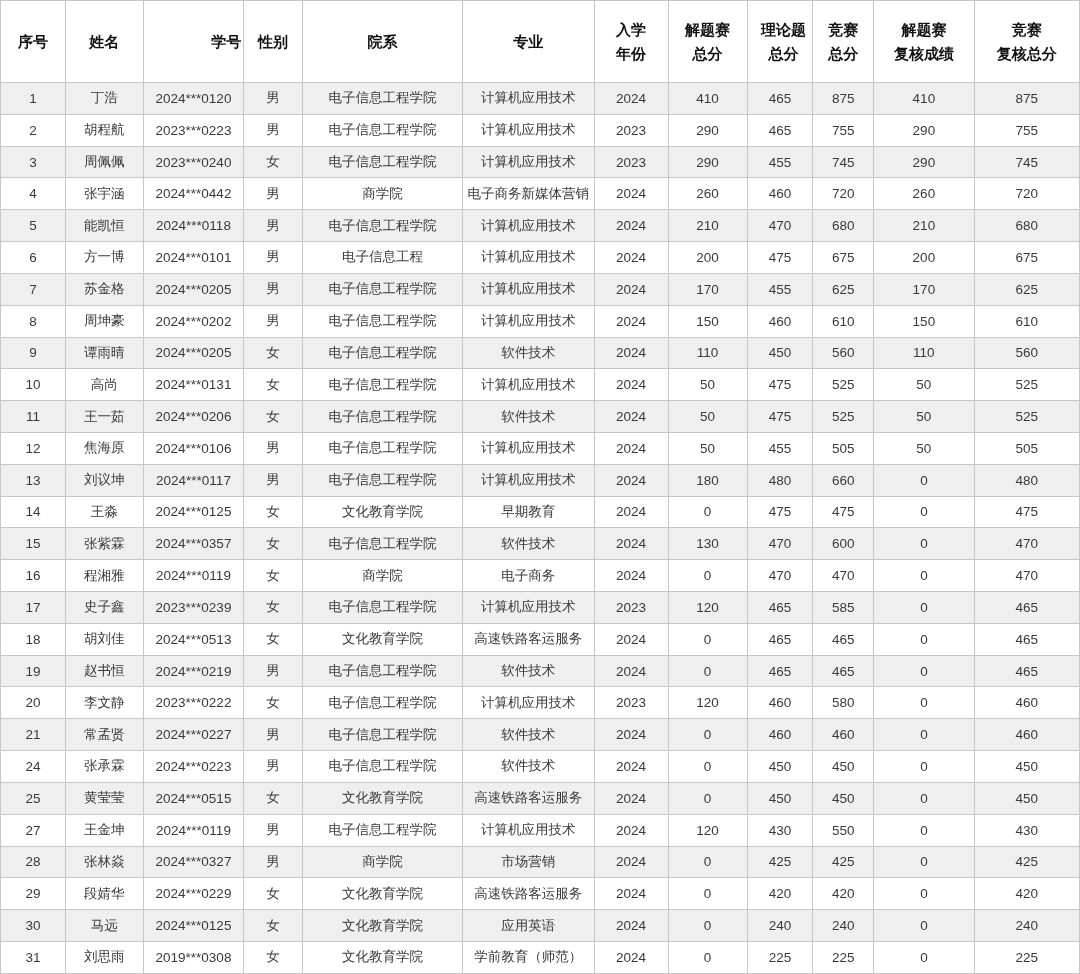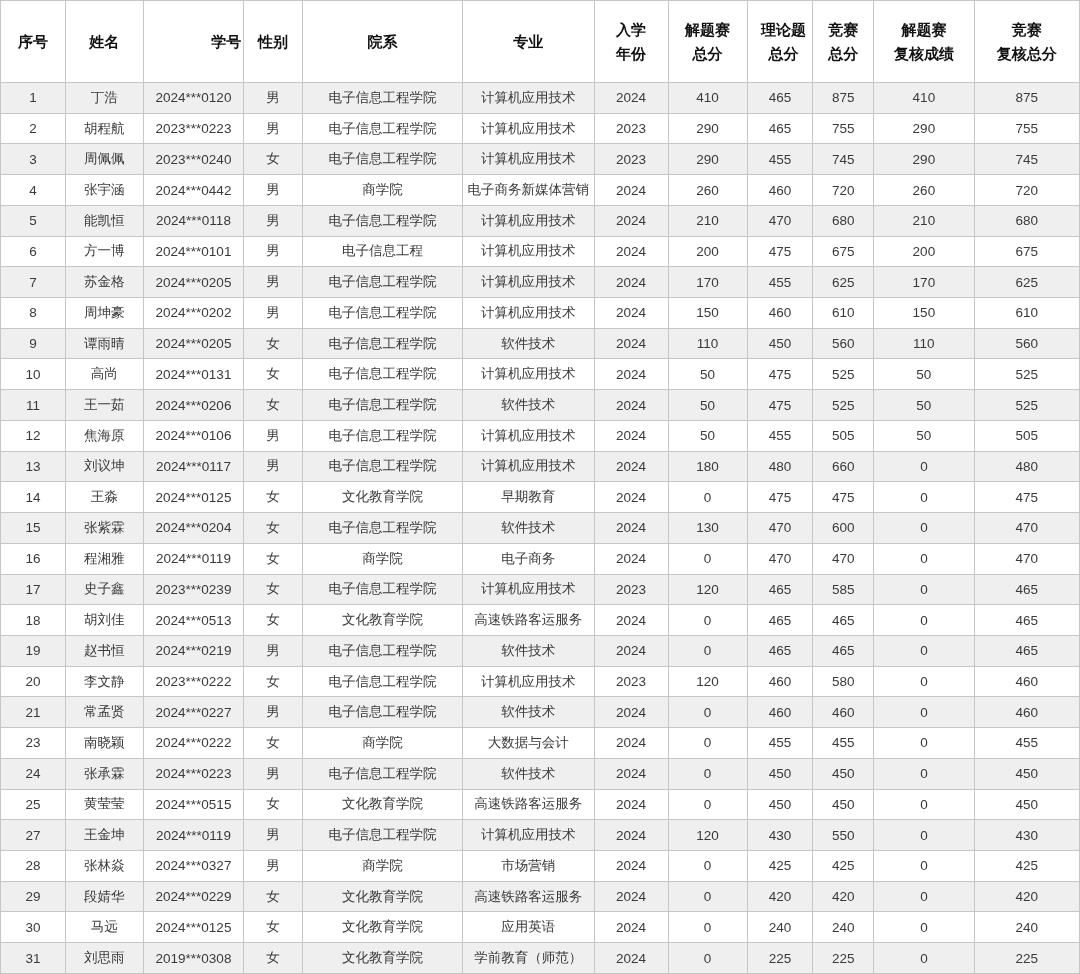--- a/index.html
+++ b/index.html
@@ -276,21 +276,21 @@
           <td>2024</td>
           <td>0</td>
           <td>475</td>
           <td>475</td>
           <td>0</td>
           <td>475</td>
         </tr>
         <tr>
           <td>15</td>
           <td>张紫霖</td>
-          <td>2024***0204</td>
+          <td>2024***0357</td>
           <td>女</td>
           <td>电子信息工程学院</td>
           <td>软件技术</td>
           <td>2024</td>
           <td>130</td>
           <td>470</td>
           <td>600</td>
           <td>0</td>
           <td>470</td>
         </tr>
@@ -370,34 +370,20 @@
           <td>2024***0227</td>
           <td>男</td>
           <td>电子信息工程学院</td>
           <td>软件技术</td>
           <td>2024</td>
           <td>0</td>
           <td>460</td>
           <td>460</td>
           <td>0</td>
           <td>460</td>
-        </tr>
-        <tr>
-          <td>23</td>
-          <td>南晓颖</td>
-          <td>2024***0222</td>
-          <td>女</td>
-          <td>商学院</td>
-          <td>大数据与会计</td>
-          <td>2024</td>
-          <td>0</td>
-          <td>455</td>
-          <td>455</td>
-          <td>0</td>
-          <td>455</td>
         </tr>
         <tr>
           <td>24</td>
           <td>张承霖</td>
           <td>2024***0223</td>
           <td>男</td>
           <td>电子信息工程学院</td>
           <td>软件技术</td>
           <td>2024</td>
           <td>0</td>

